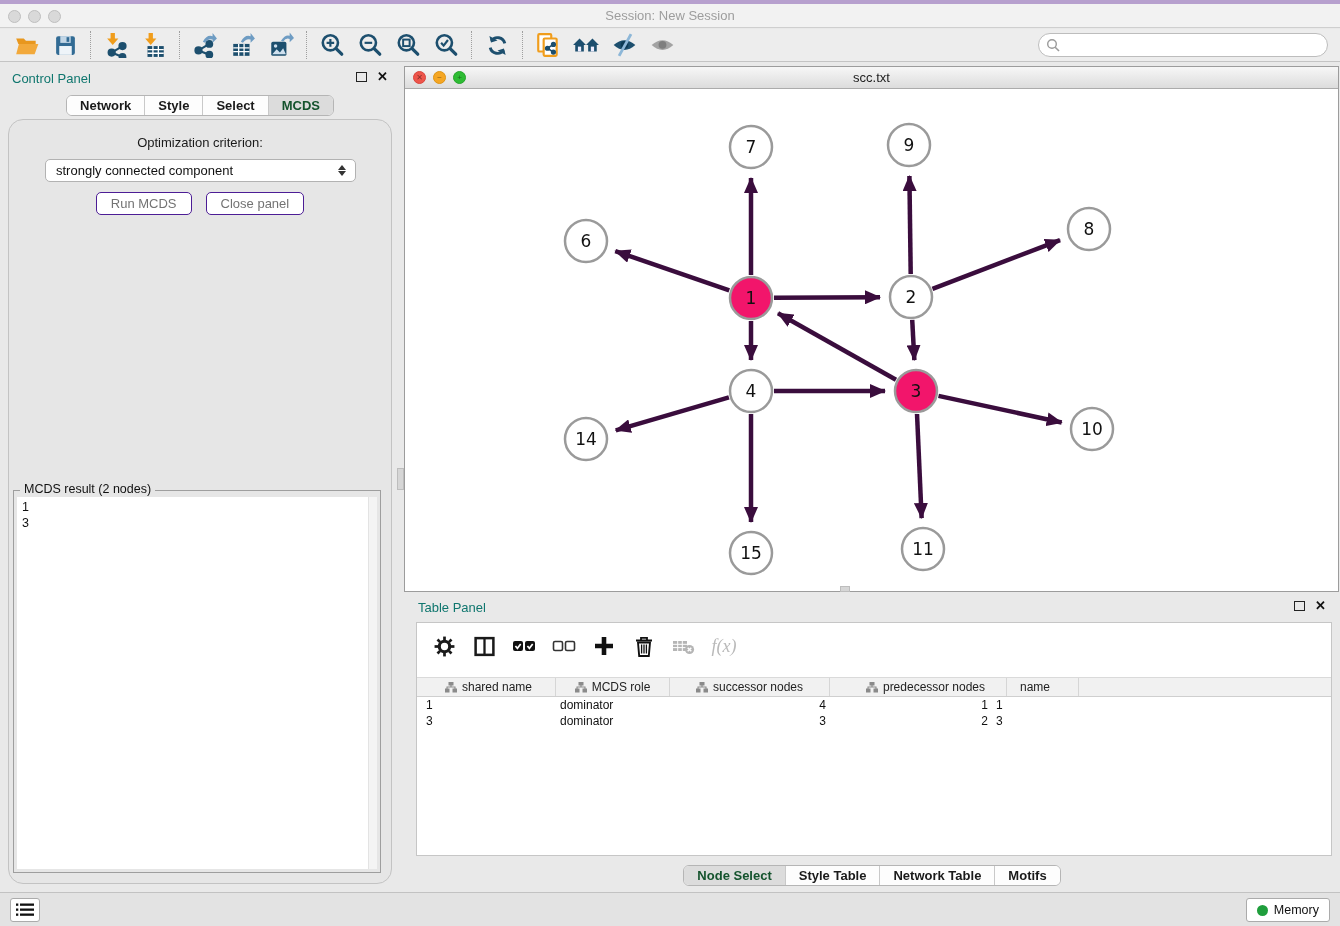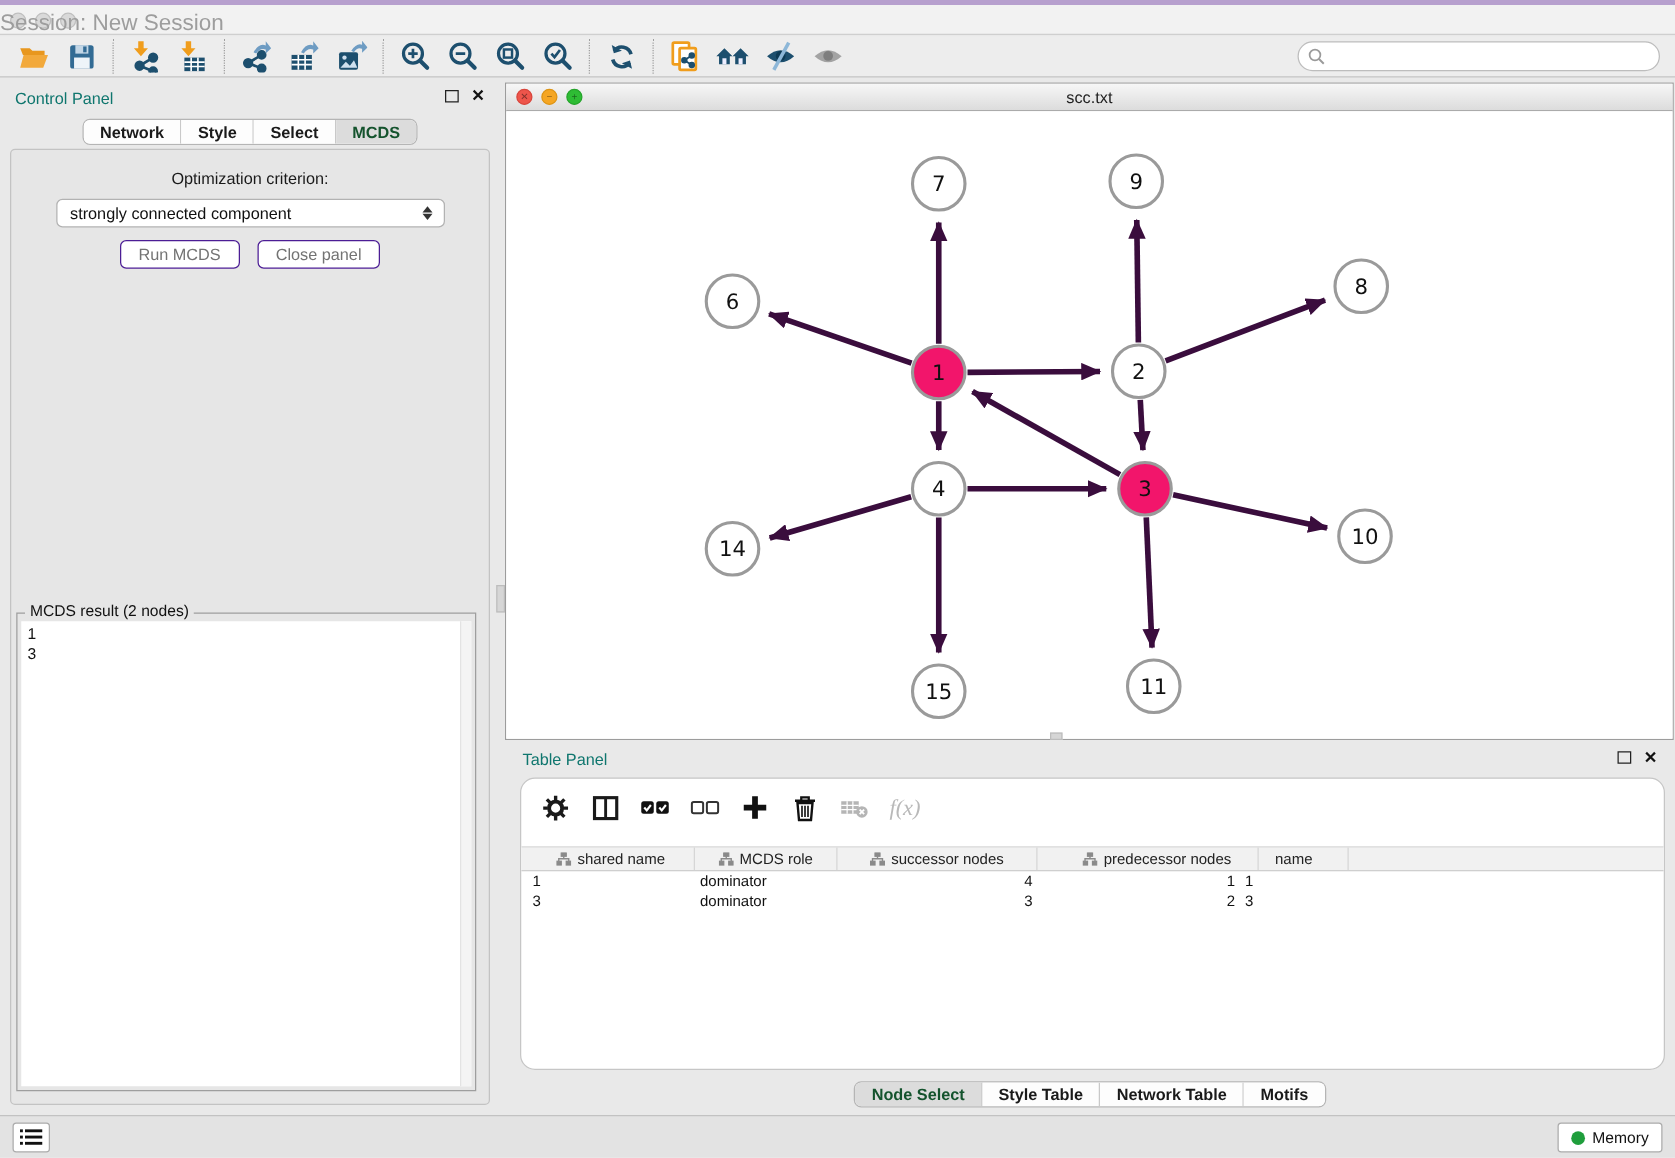--- a/index.html
+++ b/index.html
@@ -12,22 +12,22 @@
   
   .accent-strip { position:absolute; left:0; top:0; width:1340px; height:4px; background:#b7a0ce; }
   .titlebar { position:absolute; left:0; top:4px; width:1340px; height:24px;
     background:#f2f2f2; border-bottom:1px solid #cfcfcf; }
   .titlebar .traffic { position:absolute; left:8px; top:6px; display:flex; gap:7px; }
   .tl-dot { width:13px; height:13px; border-radius:50%; background:#d9d9d9; border:1px solid #bfbfbf;
     font-size:8px; line-height:11px; text-align:center; color:rgba(0,0,0,.45); }
   .tl-red    { background:#ee554b; border-color:#d8453c; }
   .tl-yellow { background:#f5a623; border-color:#dd9414; }
   .tl-green  { background:#2ebc34; border-color:#25a42b; }
-  .win-title { position:absolute; left:0; right:0; top:4px; 
-    font-size:18px; color:#9d9d9d; }
+  .win-title { position:absolute; left:0; right:0; top:4px; text-align:center;
+    font-size:13px; color:#9d9d9d; }
   
   .toolbar { position:absolute; left:0; top:29px; width:1340px; height:33px;
     background:#ededed; border-bottom:1px solid #c4c4c4; display:flex; align-items:center; padding-left:8px; }
   .tb-btn { width:38px; height:30px; display:flex; align-items:center; justify-content:center; }
   .tb-sep { width:1px; height:28px; border-left:1px dotted #9f9f9f; margin:0 6px; }
   .search-wrap { position:absolute; right:12px; top:4px; width:290px; height:24px;
     background:#fff; border:1px solid #bdbdbd; border-radius:12px; }
   .search-wrap svg { position:absolute; left:7px; top:4px; }
   .search-input { position:absolute; left:26px; top:1px; width:255px; height:20px;
     border:none; outline:none; font-size:13px; background:transparent; }
@@ -40,21 +40,21 @@
   .tab { padding:2px 13px; font-size:13px; font-weight:bold; color:#1a1a1a; background:#fdfdfd;
     border-right:1px solid #c9c9c9; white-space:nowrap; }
   .tab:last-child { border-right:none; }
   .tab.selected { background:#dcdcdc; color:#14532d; }
   
   .control-panel { position:absolute; left:0; top:62px; width:400px; height:830px; }
   .cp-headrow { position:absolute; left:12px; top:9px; }
   .cp-icons { position:absolute; right:12px; top:10px; display:flex; gap:10px; align-items:center; }
   .cp-tabs { position:absolute; left:0; right:0; top:33px; text-align:center; }
   .cp-box { position:absolute; left:8px; right:8px; top:57px; bottom:8px;
-    background:#e6e6e6; border:1px solid #c3c3c3; border-radius:4px; }
+    background:#e6e6e6; border:1px solid #c3c3c3; border-radius:15px; }
   .opt-label { position:absolute; left:0; right:0; top:15px; text-align:center; font-size:13px; color:#1a1a1a; }
   .criterion { position:absolute; left:36px; top:39px; width:311px; height:23px; background:#fff;
     border:1px solid #b2b2b2; border-radius:5px; font-size:13px; color:#111; line-height:21px; padding-left:10px; }
   .criterion .stepper { position:absolute; right:8px; top:3px; width:10px; }
   .criterion .stepper i { display:block; width:0; height:0; border-left:4.5px solid transparent; border-right:4.5px solid transparent; margin:1.5px auto; }
   .criterion .up { border-bottom:5px solid #333; }
   .criterion .dn { border-top:5px solid #333; }
   .cp-buttons { position:absolute; left:0; right:0; top:72px; display:flex; justify-content:center; gap:14px; }
   .btn { background:#fff; border:1px solid #4c1d95; border-radius:5px; font-size:13px; color:#737373;
     padding:2px 14px; height:23px; line-height:18px; }
@@ -72,21 +72,21 @@
   .net-titlebar .traffic { position:absolute; left:8px; top:4px; display:flex; gap:7px; }
   .net-title { position:absolute; left:0; right:0; top:3px; text-align:center; font-size:13px; color:#222; }
   .net-canvas { position:absolute; left:0; top:22px; right:0; bottom:0; background:#fff; overflow:hidden; }
   .grip-v { position:absolute; left:397px; top:468px; width:7px; height:22px; background:#d6d6d6; border:1px solid #bdbdbd; }
   .grip-h { position:absolute; left:840px; top:586px; width:10px; height:6px; background:#d6d6d6; border:1px solid #bdbdbd; }
   
   .table-panel { position:absolute; left:404px; top:594px; width:936px; height:296px; }
   .tp-headrow { position:absolute; left:14px; top:6px; }
   .tp-icons { position:absolute; right:14px; top:7px; display:flex; gap:10px; align-items:center; }
   .tp-box { position:absolute; left:12px; top:28px; width:916px; height:234px;
-    background:#fff; border:1px solid #c6c6c6; border-radius:12px; overflow:hidden; }
+    background:#fff; border:1px solid #c6c6c6; border-radius:0; overflow:hidden; }
   .tp-toolbar { position:absolute; left:14px; top:8px; height:30px; display:flex; align-items:center; gap:14px; }
   .tp-tool { width:26px; height:26px; display:flex; align-items:center; justify-content:center; }
   .fx-label { font-family:"Liberation Serif",serif; font-style:italic; font-size:18px; color:#b9b9b9; }
   .thead { position:absolute; left:0; right:0; top:54px; height:20px; background:#f1f1f1;
     border-top:1px solid #dadada; border-bottom:1px solid #cfcfcf; }
   .th { position:absolute; top:0; height:18px; display:flex; align-items:center; justify-content:center;
     gap:5px; font-size:12px; color:#222; border-right:1px solid #d6d6d6; }
   .tbody { position:absolute; left:0; right:0; top:74px; }
   .tr { position:relative; height:16px; }
   .td { position:absolute; top:0; height:16px; font-size:12px; color:#111; line-height:16px;

